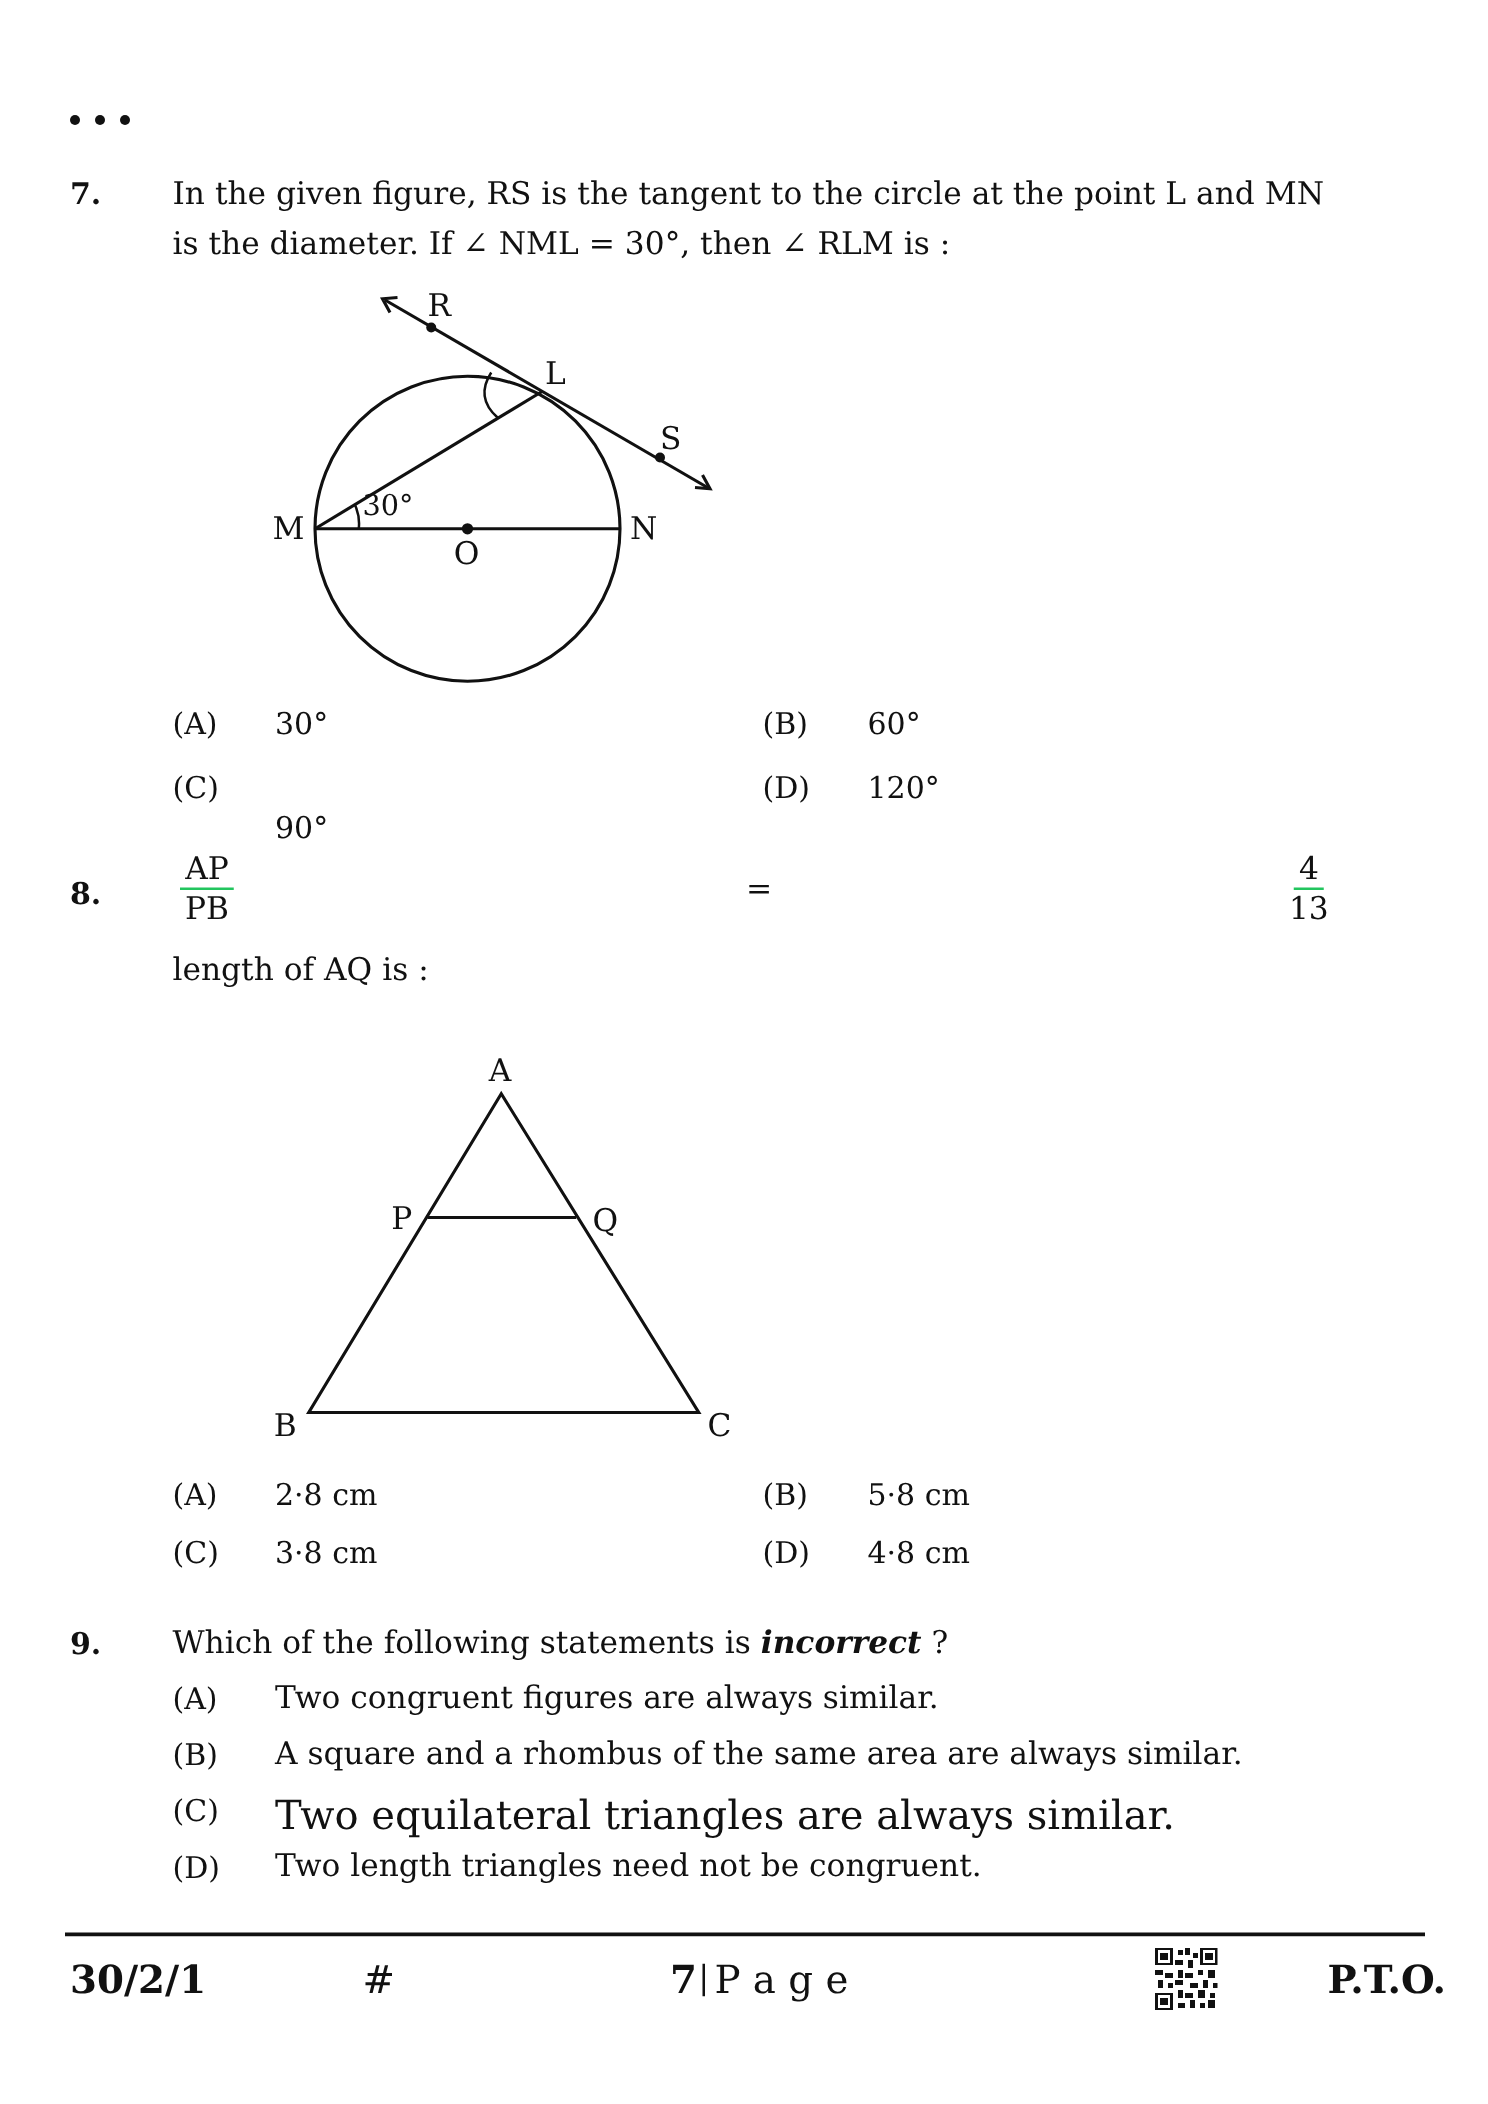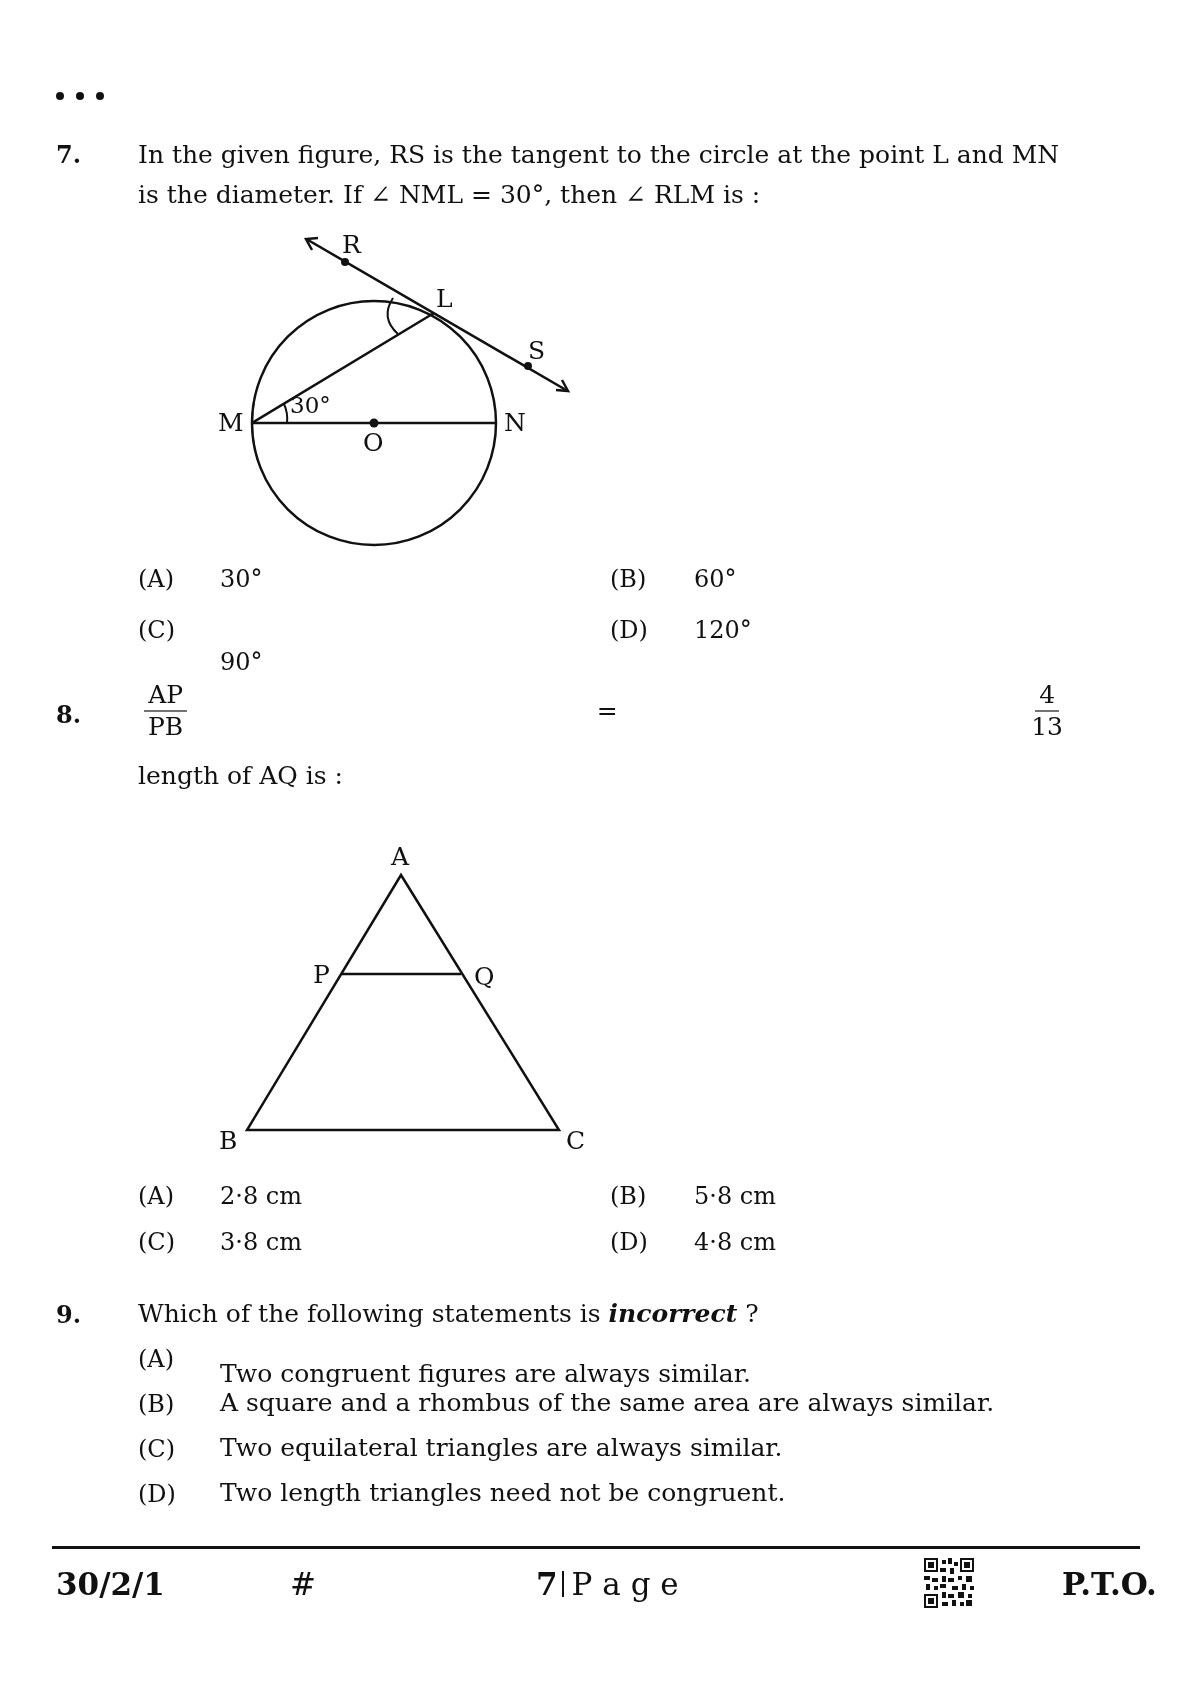--- a/index.html
+++ b/index.html
@@ -11,21 +11,21 @@
   .abs { position: absolute; }
   .dots { left: 56px; top: 92px; display: flex; gap: 12px; }
   .dot { width: 8px; height: 8px; border-radius: 50%; background: #111; }
 
   .qnum { font-weight: bold; font-size: 24px; left: 56px; }
   .qtext { font-size: 25px; left: 138px; width: 960px; line-height: 40px; }
   .opt-label { font-size: 24px; }
   .opt-val { font-size: 24px; }
 
   .frac { display: inline-flex; flex-direction: column; align-items: center; vertical-align: middle; margin: 0 6px; }
-  .frac .num { border-bottom: 2px solid #737373; padding: 0 4px; line-height: 30px; }
+  .frac .num { border-bottom: 2px solid #22c55e; padding: 0 4px; line-height: 30px; }
   .frac .den { padding: 0 4px; line-height: 30px; }
 
   .fig-label { font-size: 25px; font-family: "DejaVu Serif", "Liberation Serif", serif; }
 
   .footer-rule { left: 52px; top: 1546px; width: 1088px; height: 3px; background: #111; }
   .footer-item { top: 1566px; font-size: 31px; font-weight: bold; }
   .qr { left: 924px; top: 1558px; width: 50px; height: 50px; }
 </style>
 </head>
 <body>
@@ -109,25 +109,25 @@
 <span class="abs opt-val" style="left:694px; top:1228px;">4·8 cm</span>
 
 <div class="abs qnum" style="top:1300px;">9.</div>
 <div class="abs qtext" style="top:1294px;">
   <span>Which of the following statements is</span>
   <b><i>incorrect</i></b>
   <span>?</span>
 </div>
 
 <span class="abs opt-label" style="left:138px; top:1345px;">(A)</span>
-<span class="abs opt-val" style="left:220px; top:1343px; font-size:25px;margin-top:16px;">Two congruent figures are always similar.</span>
+<span class="abs opt-val" style="left:220px; top:1343px; font-size:25px;">Two congruent figures are always similar.</span>
 <span class="abs opt-label" style="left:138px; top:1390px;">(B)</span>
 <span class="abs opt-val" style="left:220px; top:1388px; font-size:25px;">A square and a rhombus of the same area are always similar.</span>
 <span class="abs opt-label" style="left:138px; top:1435px;">(C)</span>
-<span class="abs opt-val" style="left:220px; top:1433px; font-size:25px;">Two equilateral triangles are always similar.</span>
+<span class="abs opt-val" style="left:220px; top:1433px; font-size:32px;">Two equilateral triangles are always similar.</span>
 <span class="abs opt-label" style="left:138px; top:1480px;">(D)</span>
 <span class="abs opt-val" style="left:220px; top:1478px; font-size:25px;">Two length triangles need not be congruent.</span>
 
 <div class="abs footer-rule"></div>
 <span class="abs footer-item" style="left:56px;">30/2/1</span>
 <span class="abs footer-item" style="left:290px; font-weight:normal;">#</span>
 <div class="abs footer-item" style="left:536px; display:flex; align-items:center;">
   <span>7</span>
   <span style="display:inline-block; width:2px; height:26px; background:#111; margin:0 8px 0 4px;"></span>
   <span style="font-weight:normal;">P a g e</span>

